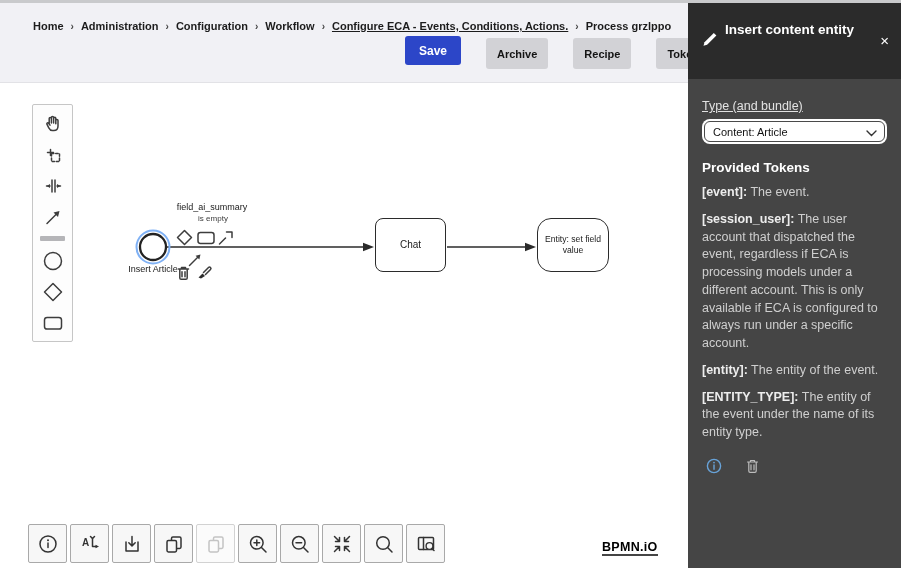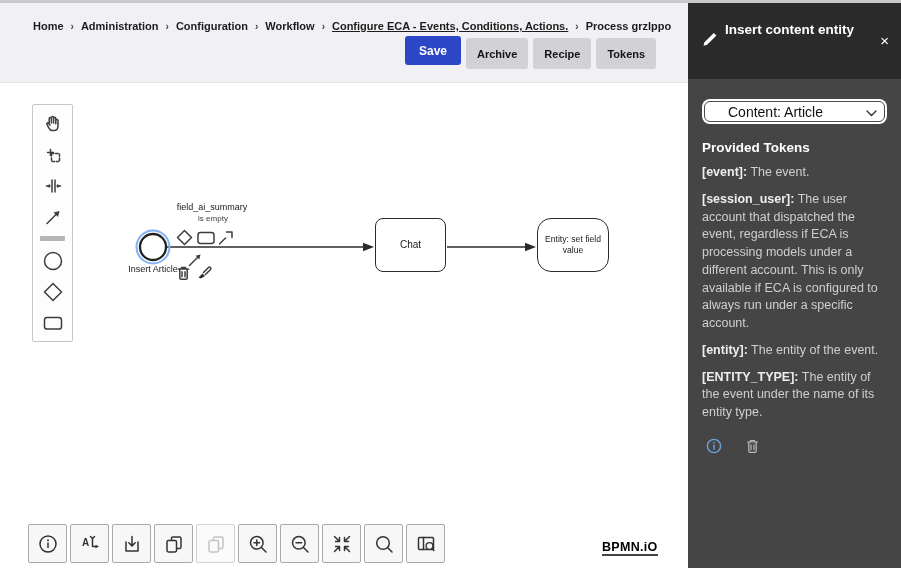--- a/index.html
+++ b/index.html
@@ -10,21 +10,21 @@
 
   
   .header { position:absolute; left:0; top:3px; width:688px; height:80px; background:#f1f1f5; border-bottom:1px solid #e2e2e6; }
   .breadcrumb { position:absolute; left:33px; top:17px; font-size:11px; font-weight:bold; color:#1c1c1c; white-space:nowrap; }
   .breadcrumb .sep { margin:0 7px; color:#444; font-weight:bold; font-size:10px; }
   .bc-underline { text-decoration:underline; }
   .page-title-row { position:absolute; left:33px; top:34px; display:flex; align-items:center; }
   .page-title { font-size:26px; font-weight:bold; color:#141414; letter-spacing:-0.5px; }
   .star { font-size:22px; color:#5d5d5d; margin-left:10px; margin-top:2px; cursor:pointer; }
 
-  .actions { position:absolute; left:405px; top:33px; display:flex; align-items:flex-start; gap:5px; }
+  .actions { position:absolute; left:405px; top:33px; display:flex; align-items:flex-start; gap:25px; }
   .btn-save { background:#2c46c8; color:#fff; border:none; border-radius:3px; width:56px; height:29px; font-family:inherit; font-size:12px; font-weight:bold; cursor:pointer; }
   .btn-gray { background:#d2d2d6; color:#141414; border:none; border-radius:3px; height:31px; margin-top:2px; padding:0 11px; font-family:inherit; font-size:11px; font-weight:bold; cursor:pointer; }
 
   
   .canvas { position:absolute; left:0; top:83px; width:588px; height:485px; background:#fff; }
 
   
   .palette { position:absolute; left:32px; top:21px; width:41px; background:#fdfdfd; border:1px solid #c6c6c6; border-radius:2px; padding:3px 0; display:flex; flex-direction:column; align-items:center; }
   .palette .entry { width:33px; height:31px; display:flex; align-items:center; justify-content:center; cursor:pointer; }
   .palette .divider { width:25px; height:5px; background:#b5b5b8; border-radius:1px; margin:4px 0; }
@@ -51,21 +51,21 @@
   
   .sidebar { position:absolute; left:688px; top:3px; width:213px; height:565px; background:#454545; color:#e8e8e8; }
   .sidebar-header { height:76px; background:#2b2b2b; position:relative; }
   .sidebar-title { position:absolute; left:37px; top:18px; width:130px; font-size:13.5px; font-weight:bold; color:#fff; line-height:1.3; }
   .pencil { position:absolute; left:13px; top:28px; }
   .close-x { position:absolute; right:12px; top:30px; font-size:15px; color:#fff; cursor:pointer; line-height:1; }
 
   .sidebar-body { padding:20px 14px 0 14px; }
   .type-label { font-size:12.5px; color:#e2e2e2; text-decoration:underline; margin-bottom:6px; }
   .select-wrap { background:#fff; border-radius:8px; padding:2px; position:relative; }
-  .select-box { width:100%; height:21px; border:1.4px solid #4a4a4a; border-radius:6px; background:#fff; display:flex; align-items:center; padding:0 23px; font-size:14px; color:#111; cursor:pointer; }
+  .select-box { width:100%; height:21px; border:1.4px solid #4a4a4a; border-radius:6px; background:#fff; display:flex; align-items:center; padding:0 8px; font-size:11px; color:#111; cursor:pointer; }
   .select-chev { position:absolute; right:10px; top:50%; transform:translateY(-50%); }
 
   .tokens-heading { font-size:13.5px; font-weight:bold; color:#fff; margin:16px 0 9px 0; }
   .token-p { font-size:12.5px; color:#cfcfcf; line-height:1.42; margin-bottom:9px; hyphens:auto; }
   .token-p b { color:#ededed; }
 
   .sidebar-icons { display:flex; gap:23px; margin-top:16px; padding-left:4px; }
   .sidebar-icons .icon-btn { cursor:pointer; }
 </style>
 </head>
@@ -261,20 +261,21 @@
     <span class="pencil">
       <svg width="17" height="17" viewBox="0 0 17 17">
           <path d="M12.8 1.9 l2.6 2.6 -9.3 9.3 -3.6 1 1-3.6 z" fill="#fff"></path>
         </svg>
     </span>
     <div class="sidebar-title">Insert content entity</div>
     <span class="close-x">×</span>
   </div>
 
   <div class="sidebar-body">
+    <div class="type-label">Type (and bundle)</div>
     <div class="select-wrap">
       <div class="select-box">
         <span>Content: Article</span>
       </div>
       <span class="select-chev">
         <svg width="11" height="7" viewBox="0 0 11 7">
             <path d="M1 1 L5.5 5.5 L10 1" fill="none" stroke="#333" stroke-width="1.4" stroke-linecap="round"></path>
           </svg>
       </span>
     </div>

